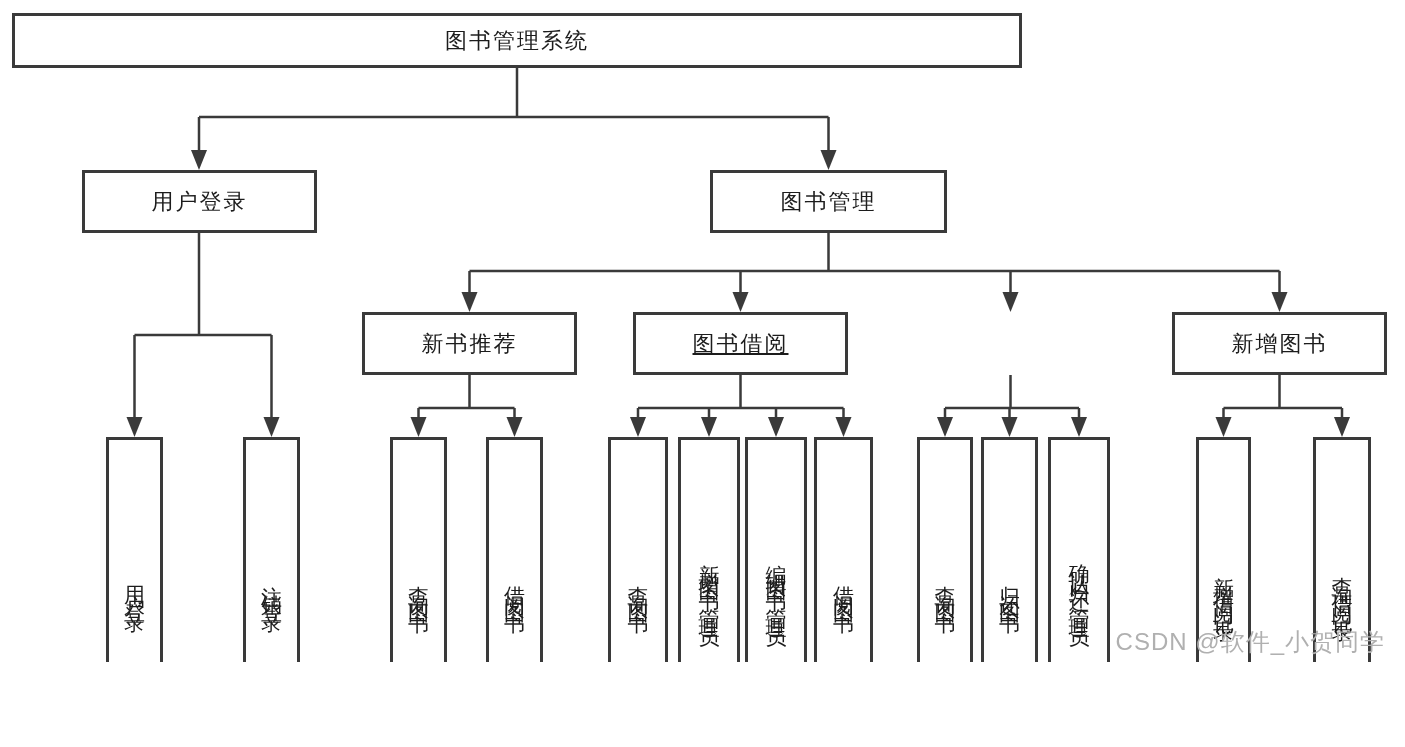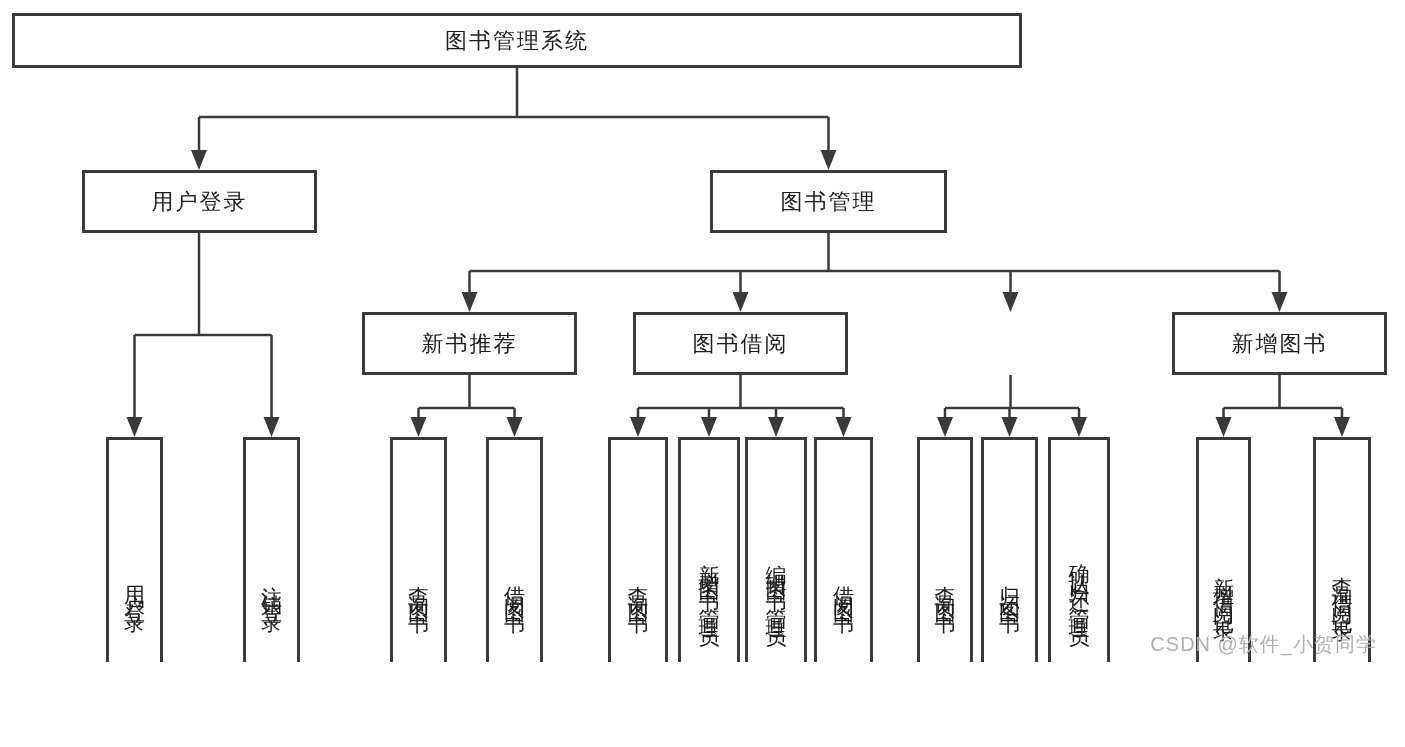--- a/index.html
+++ b/index.html
@@ -33,42 +33,42 @@
     text-orientation:mixed;
     font-size:21px;
     letter-spacing:9px;
     white-space:nowrap;
   }
   
   .n-root{left:12px;top:13px;width:1010px;height:55px;}
   .n-user-login{left:82px;top:170px;width:235px;height:63px;}
   .n-book-mgmt{left:710px;top:170px;width:237px;height:63px;}
   .n-newbook{left:362px;top:312px;width:215px;height:63px;}
-  .n-borrow{left:633px;top:312px;width:215px;height:63px;}
+  .n-borrow{left:633px;top:312px;width:215px;height:63px;text-decoration:underline;}
   .n-current{left:903px;top:312px;width:215px;height:63px;}
   .n-records{left:1172px;top:312px;width:215px;height:63px;}
   
   .leaf{top:437px;height:300px;}
   .n-ul1{left:106px;width:57px;}
   .n-ul2{left:243px;width:57px;}
   .n-nb1{left:390px;width:57px;}
   .n-nb2{left:486px;width:57px;}
   .n-bb1{left:608px;width:60px;}
   .n-bb2{left:678px;width:62px;}
   .n-bb3{left:745px;width:62px;}
   .n-bb4{left:814px;width:59px;}
   .n-cb1{left:917px;width:56px;}
   .n-cb2{left:981px;width:57px;}
   .n-cb3{left:1048px;width:62px;}
   .n-br1{left:1196px;width:55px;}
   .n-br2{left:1313px;width:58px;}
   .watermark{
     position:absolute;
-    right:28px;bottom:4px;
-    font-size:20px;
+    right:20px;bottom:4px;
+    font-size:24px;
     color:var(--wm);
     letter-spacing:1px;
     white-space:nowrap;
   }
 </style>
 </head>
 <body>
 
 <div class="stage">
 

